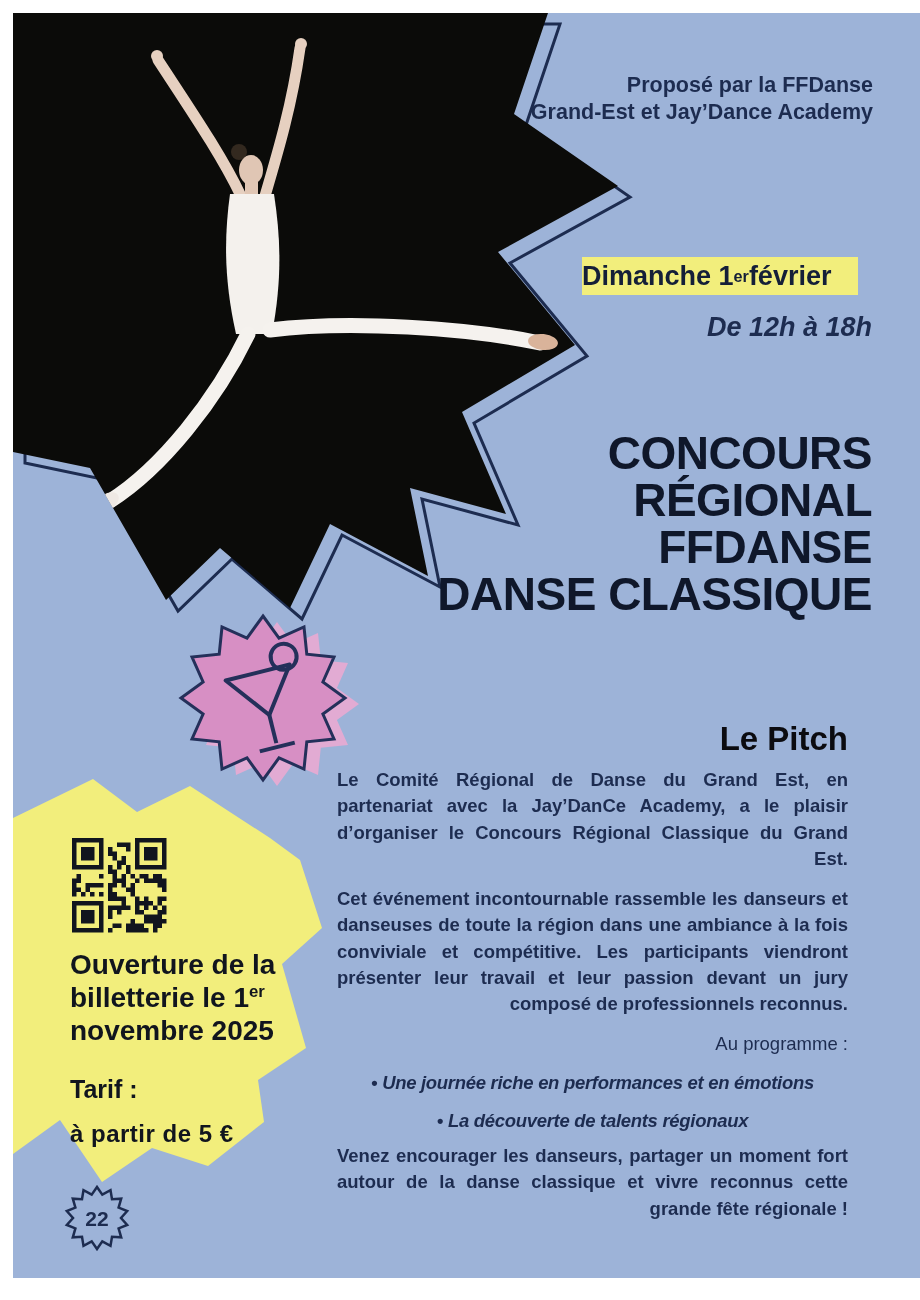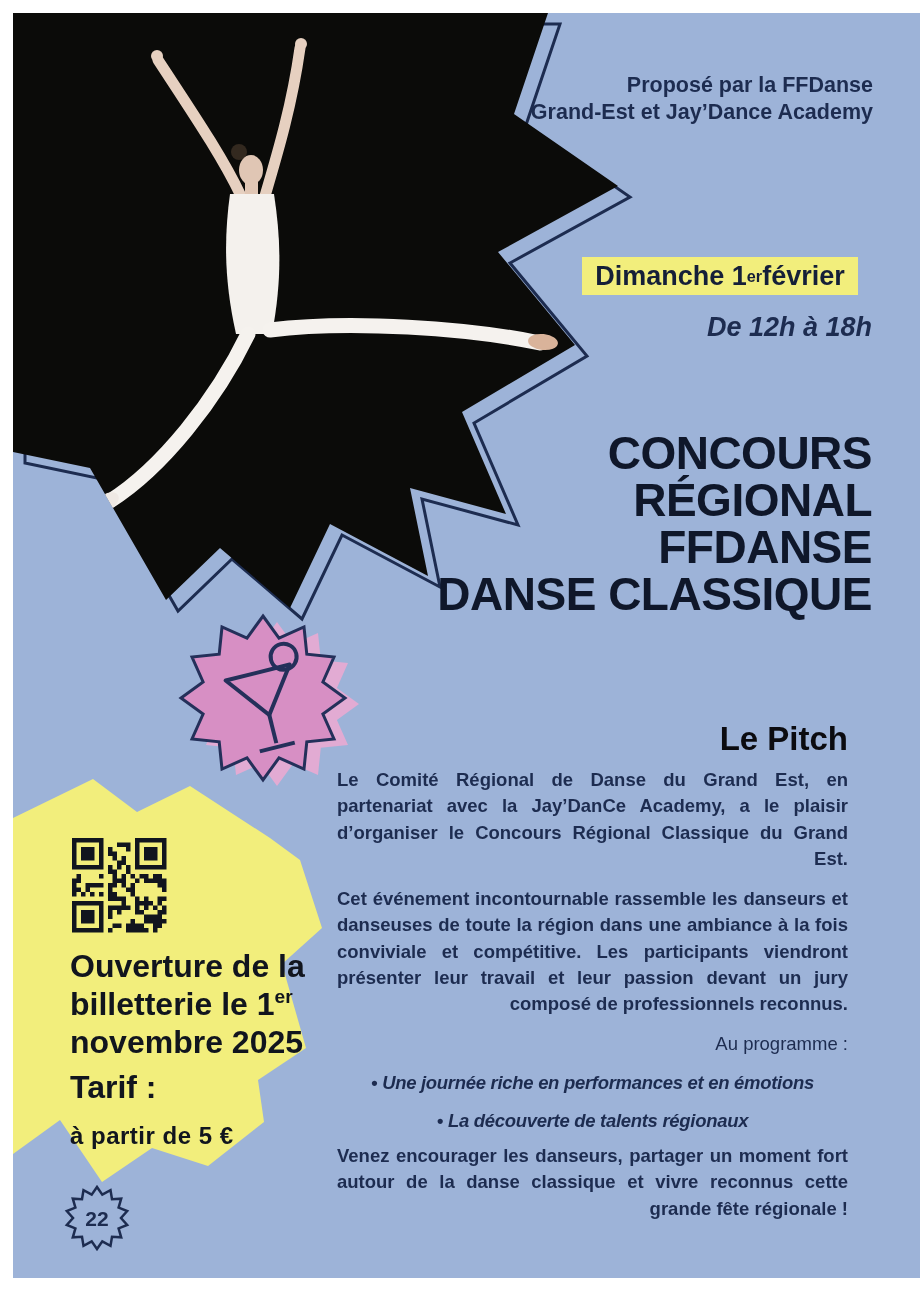--- a/index.html
+++ b/index.html
@@ -13,21 +13,21 @@
   }
   .decor{position:absolute;left:0;top:0;width:920px;height:1300px;pointer-events:none;}
   
   .credit{
     position:absolute;right:72px;top:72px;width:400px;text-align:right;
     color:#1d2c50;font-weight:700;font-size:21.5px;line-height:1.25;
   }
   .date-badge{
     position:absolute;left:582px;top:257px;width:276px;height:38px;
     background:#f2ee7c;color:#151f38;font-weight:700;font-size:27px;
-    display:flex;align-items:center;justify-content:center;white-space:nowrap;
+    display:flex;align-items:center;white-space:nowrap;
   }
   .date-badge sup,.ticket sup{font-size:60%;vertical-align:super;font-weight:700;}
   .time{
     position:absolute;right:73px;top:312px;width:300px;text-align:right;
     color:#1d2c50;font-weight:700;font-size:27px;font-style:italic;
   }
   .title{
     position:absolute;right:73px;top:430px;width:560px;text-align:right;
     color:#0f172a;font-weight:800;font-size:46px;line-height:1.02;
     letter-spacing:-0.5px;
@@ -40,22 +40,22 @@
     margin:0 0 12px 0;text-align:right;color:#0b0b10;
     font-size:33px;font-weight:800;line-height:1;
   }
   .pitch p{margin:0 0 14px 0;text-align:justify;text-align-last:right;}
   .pitch .prog{margin:2px 0 10px 0;text-align:right;font-weight:400;}
   .bullet{text-align:center;white-space:nowrap;margin:12px 0 9px 0;letter-spacing:-0.3px;font-style:italic;}
   .bullet::before{content:"• ";}
   .ticket{
     position:absolute;left:70px;top:948px;width:250px;color:#11151e;
   }
-  .ticket .open{font-size:32px;font-weight:800;line-height:1.18;}
-  .ticket .tarif{margin-top:8px;font-size:32px;font-weight:800;}
+  .ticket .open{font-size:28px;font-weight:800;line-height:1.18;}
+  .ticket .tarif{margin-top:28px;font-size:25px;font-weight:800;}
   .ticket .price{margin-top:16px;font-size:24px;font-weight:600;letter-spacing:0.5px;}
   .pagenum{
     position:absolute;left:69px;top:1202px;width:56px;height:34px;
     text-align:center;color:#1d2c50;font-weight:800;font-size:21px;line-height:34px;
   }
 </style>
 </head>
 <body>
 
 <div class="page">

